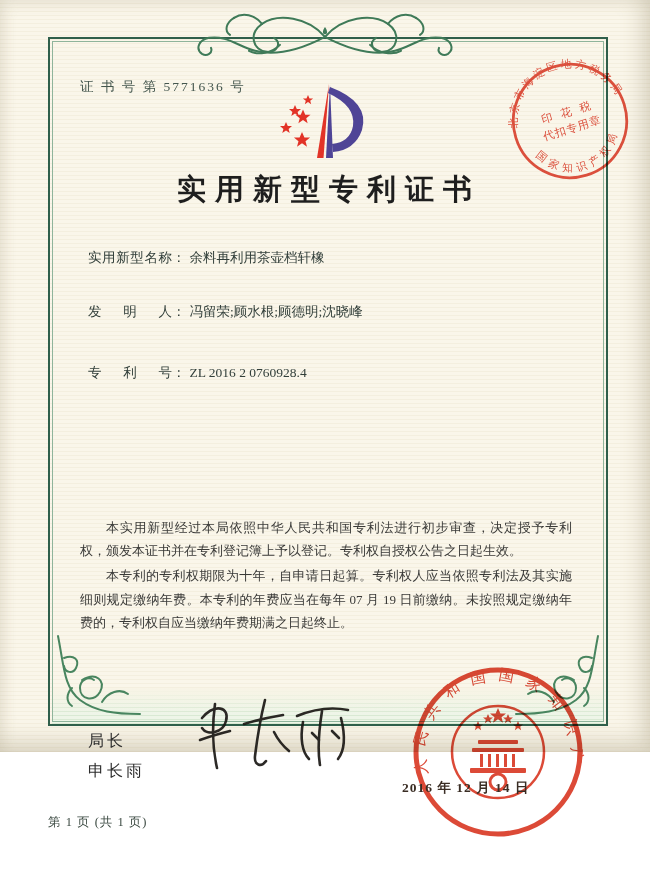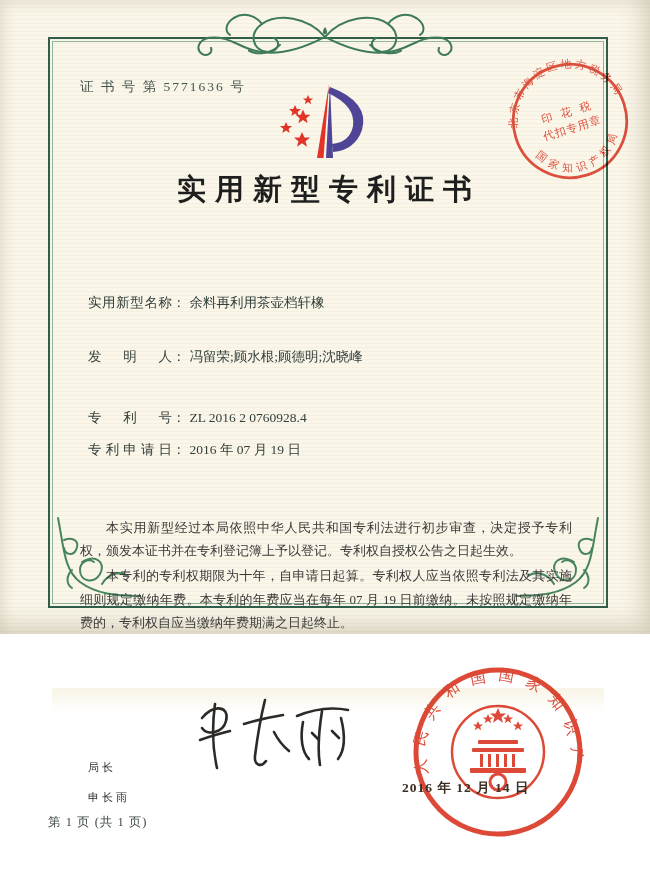--- a/index.html
+++ b/index.html
@@ -1,42 +1,42 @@
 <!DOCTYPE html>
 <html><head>
 <meta charset="utf-8">
 <style>
   html,body{margin:0;padding:0;}
   body{width:650px;height:872px;overflow:hidden;
        font-family:"Liberation Serif","DejaVu Serif",serif;}
-  .paper{position:relative;width:650px;height:634px;
+  .paper{position:relative;width:650px;height:752px;
     background:repeating-linear-gradient(180deg,#faf6ea 0 3px,#f4efdf 3px 4px);
     box-shadow:inset -8px -10px 22px rgba(110,95,60,.22), inset 4px 4px 14px rgba(120,105,70,.10);}
   .frame{position:absolute;left:48px;top:37px;right:42px;bottom:26px;
     border:2px solid #2f5f4b;}
   .frame::before{content:"";position:absolute;inset:2px;border:1px solid #8fb49b;}
   .band{position:absolute;left:52px;top:688px;right:46px;bottom:28px;
     background:repeating-linear-gradient(180deg,#eef5e8 0 3px,#d9e9d3 3px 4px);}
   .band::before{content:"";position:absolute;left:0;right:0;top:0;height:26px;
     background:linear-gradient(180deg,#f8f4e6,rgba(248,244,230,0));}
   .cert-no{position:absolute;left:80px;top:78px;font-size:13.5px;letter-spacing:2px;color:#44564e;}
   .logo{position:absolute;left:272px;top:82px;width:104px;height:84px;}
   .title{position:absolute;left:0;right:0;top:170px;text-align:center;
     font-size:29px;font-weight:600;letter-spacing:9px;color:#1e1e1e;padding-left:8px;}
   .tax-stamp{position:absolute;left:505px;top:56px;width:130px;height:130px;
     transform:rotate(-17deg);opacity:.88;mix-blend-mode:multiply;}
   .field-row{position:absolute;left:88px;font-size:13.5px;color:#323f3a;white-space:nowrap;}
   .f0{top:249px}.f1{top:303px}.f2{top:364px}.f3{top:396px}.f4{top:443px}.f5{top:490px}
-  .f-label{display:inline-block;width:84px;text-align:justify;text-align-last:justify;margin-top:45px;}
+  .f-label{display:inline-block;width:84px;text-align:justify;text-align-last:justify;}
   .f-colon{display:inline-block;margin-right:4px;}
   .body-text{position:absolute;left:78px;right:76px;top:514px;
     font-size:13px;line-height:23.2px;color:#3a3a38;text-align:justify;}
   .body-text p{margin:2px;text-indent:2em;}
-  .signer{position:absolute;left:88px;top:752px;font-family:Liberation Sans, sans-serif;
-    font-size:11px;letter-spacing:3px;color:#2c2c2c;line-height:30px;}
+  .signer{position:absolute;left:88px;top:726px;font-family:Liberation Sans, sans-serif;
+    font-size:16px;letter-spacing:3px;color:#2c2c2c;line-height:30px;}
   .signature{position:absolute;left:185px;top:688px;width:178px;height:95px;}
   .seal{position:absolute;left:408px;top:662px;width:180px;height:180px;
     opacity:.92;mix-blend-mode:multiply;}
   .seal-date{position:absolute;left:402px;top:779px;width:185px;font-size:13.5px;
     font-weight:bold;letter-spacing:1px;color:#3a2d24;}
   .footer{position:absolute;left:48px;right:42px;top:814px;text-align:left;
     font-size:12.5px;letter-spacing:1px;color:#3c4a42;}
   .flourish-top{position:absolute;left:50%;top:37px;transform:translate(-50%,-52%);width:330px;height:58px;}
   .corner{position:absolute;width:92px;height:92px;}
   .corner-bl{left:52px;bottom:30px;}
@@ -122,23 +122,20 @@
 
   <div class="field-row f0">
     <span class="f-label">实用新型名称</span><span class="f-colon">：</span><span>余料再利用茶壶档轩橡</span>
   </div>
   <div class="field-row f1">
     <span class="f-label">发明人</span><span class="f-colon">：</span><span>冯留荣;顾水根;顾德明;沈晓峰</span>
   </div>
   <div class="field-row f2">
     <span class="f-label">专利号</span><span class="f-colon">：</span><span>ZL 2016 2 0760928.4</span>
   </div>
-  <div class="field-row f3">
-    <span class="f-label">专利申请日</span><span class="f-colon">：</span><span>2016 年 07 月 19 日</span>
-  </div>
 
   <div class="body-text">
     <p>本实用新型经过本局依照中华人民共和国专利法进行初步审查，决定授予专利权，颁发本证书并在专利登记簿上予以登记。专利权自授权公告之日起生效。</p>
     <p>本专利的专利权期限为十年，自申请日起算。专利权人应当依照专利法及其实施细则规定缴纳年费。本专利的年费应当在每年 07 月 19 日前缴纳。未按照规定缴纳年费的，专利权自应当缴纳年费期满之日起终止。</p>
   </div>
 
   <div class="signer">
     <div>局长</div>
     <div>申长雨</div>
   </div>

